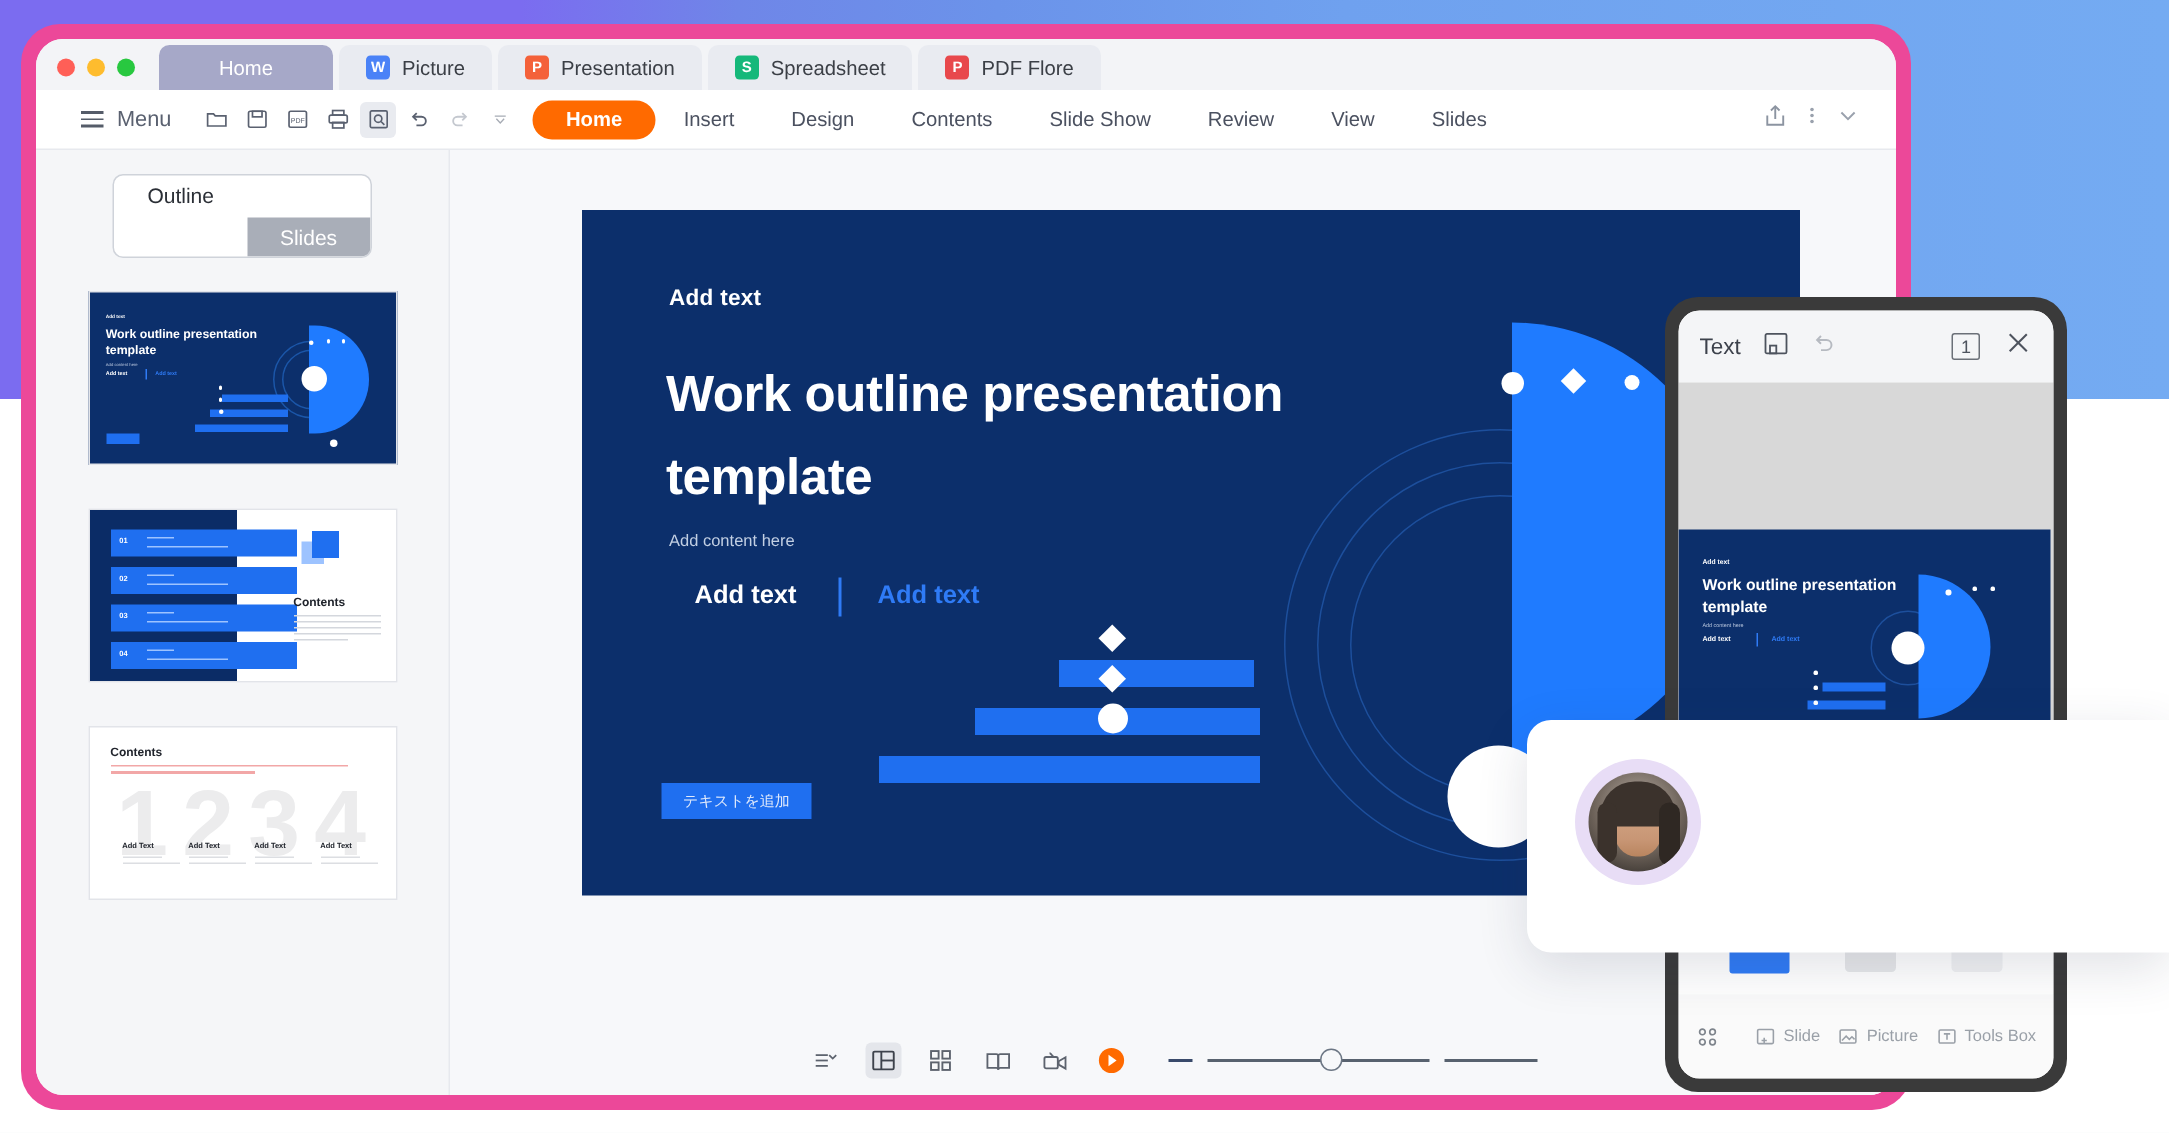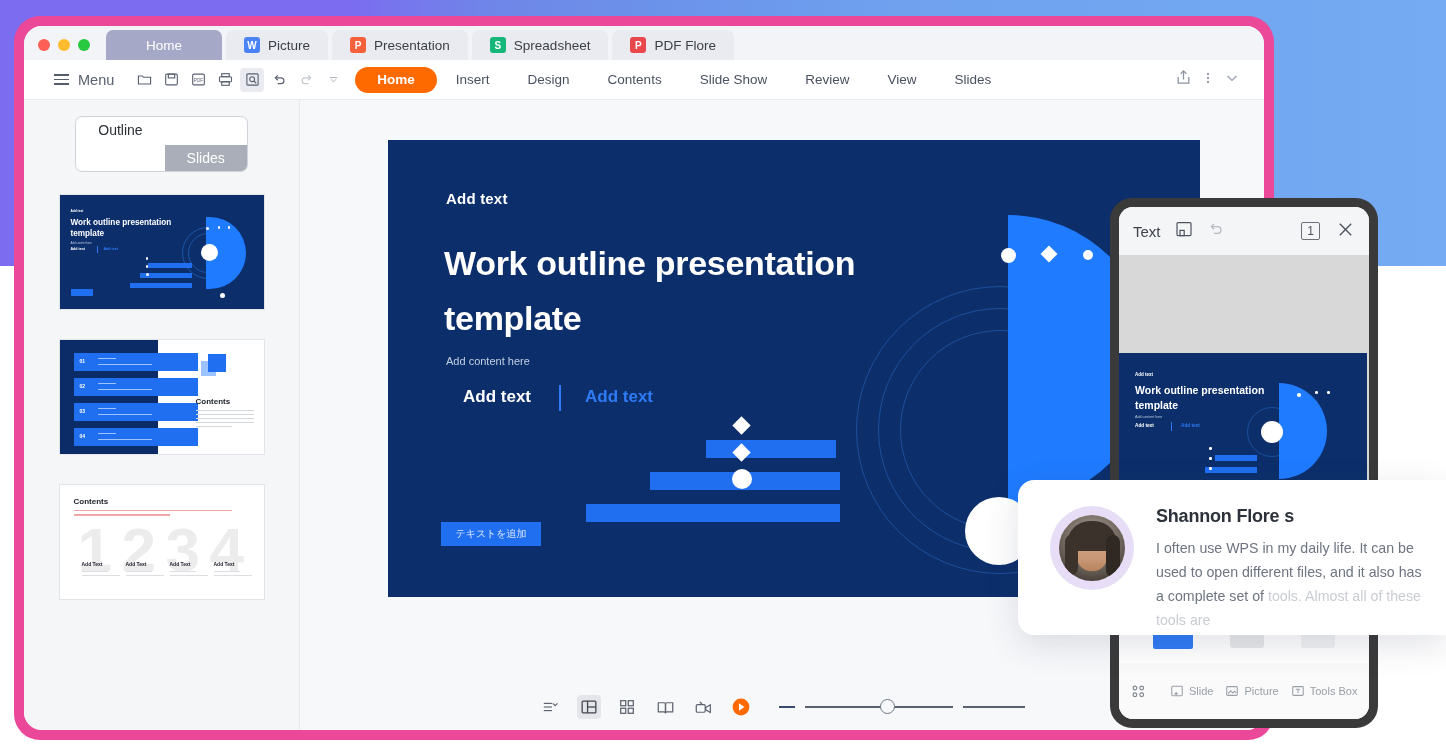--- a/index.html
+++ b/index.html
@@ -701,17 +701,13 @@
 
 <div id="card">
   <div class="avatar">
     <div class="avatar-photo">
       <div class="av-face"></div>
       <div class="av-hair"></div>
       <div class="av-hair2"></div>
       <div class="av-hair3"></div>
     </div>
   </div>
-  <div>
-    <div class="card-name">Shannon Flore s</div>
-    <div class="card-body"><span>I often use WPS in my daily life. It can be used to open different files, and it also has a complete set of </span><span class="fade">tools. Almost all of these tools are</span></div>
-  </div>
 </div>
 
 </body></html>

